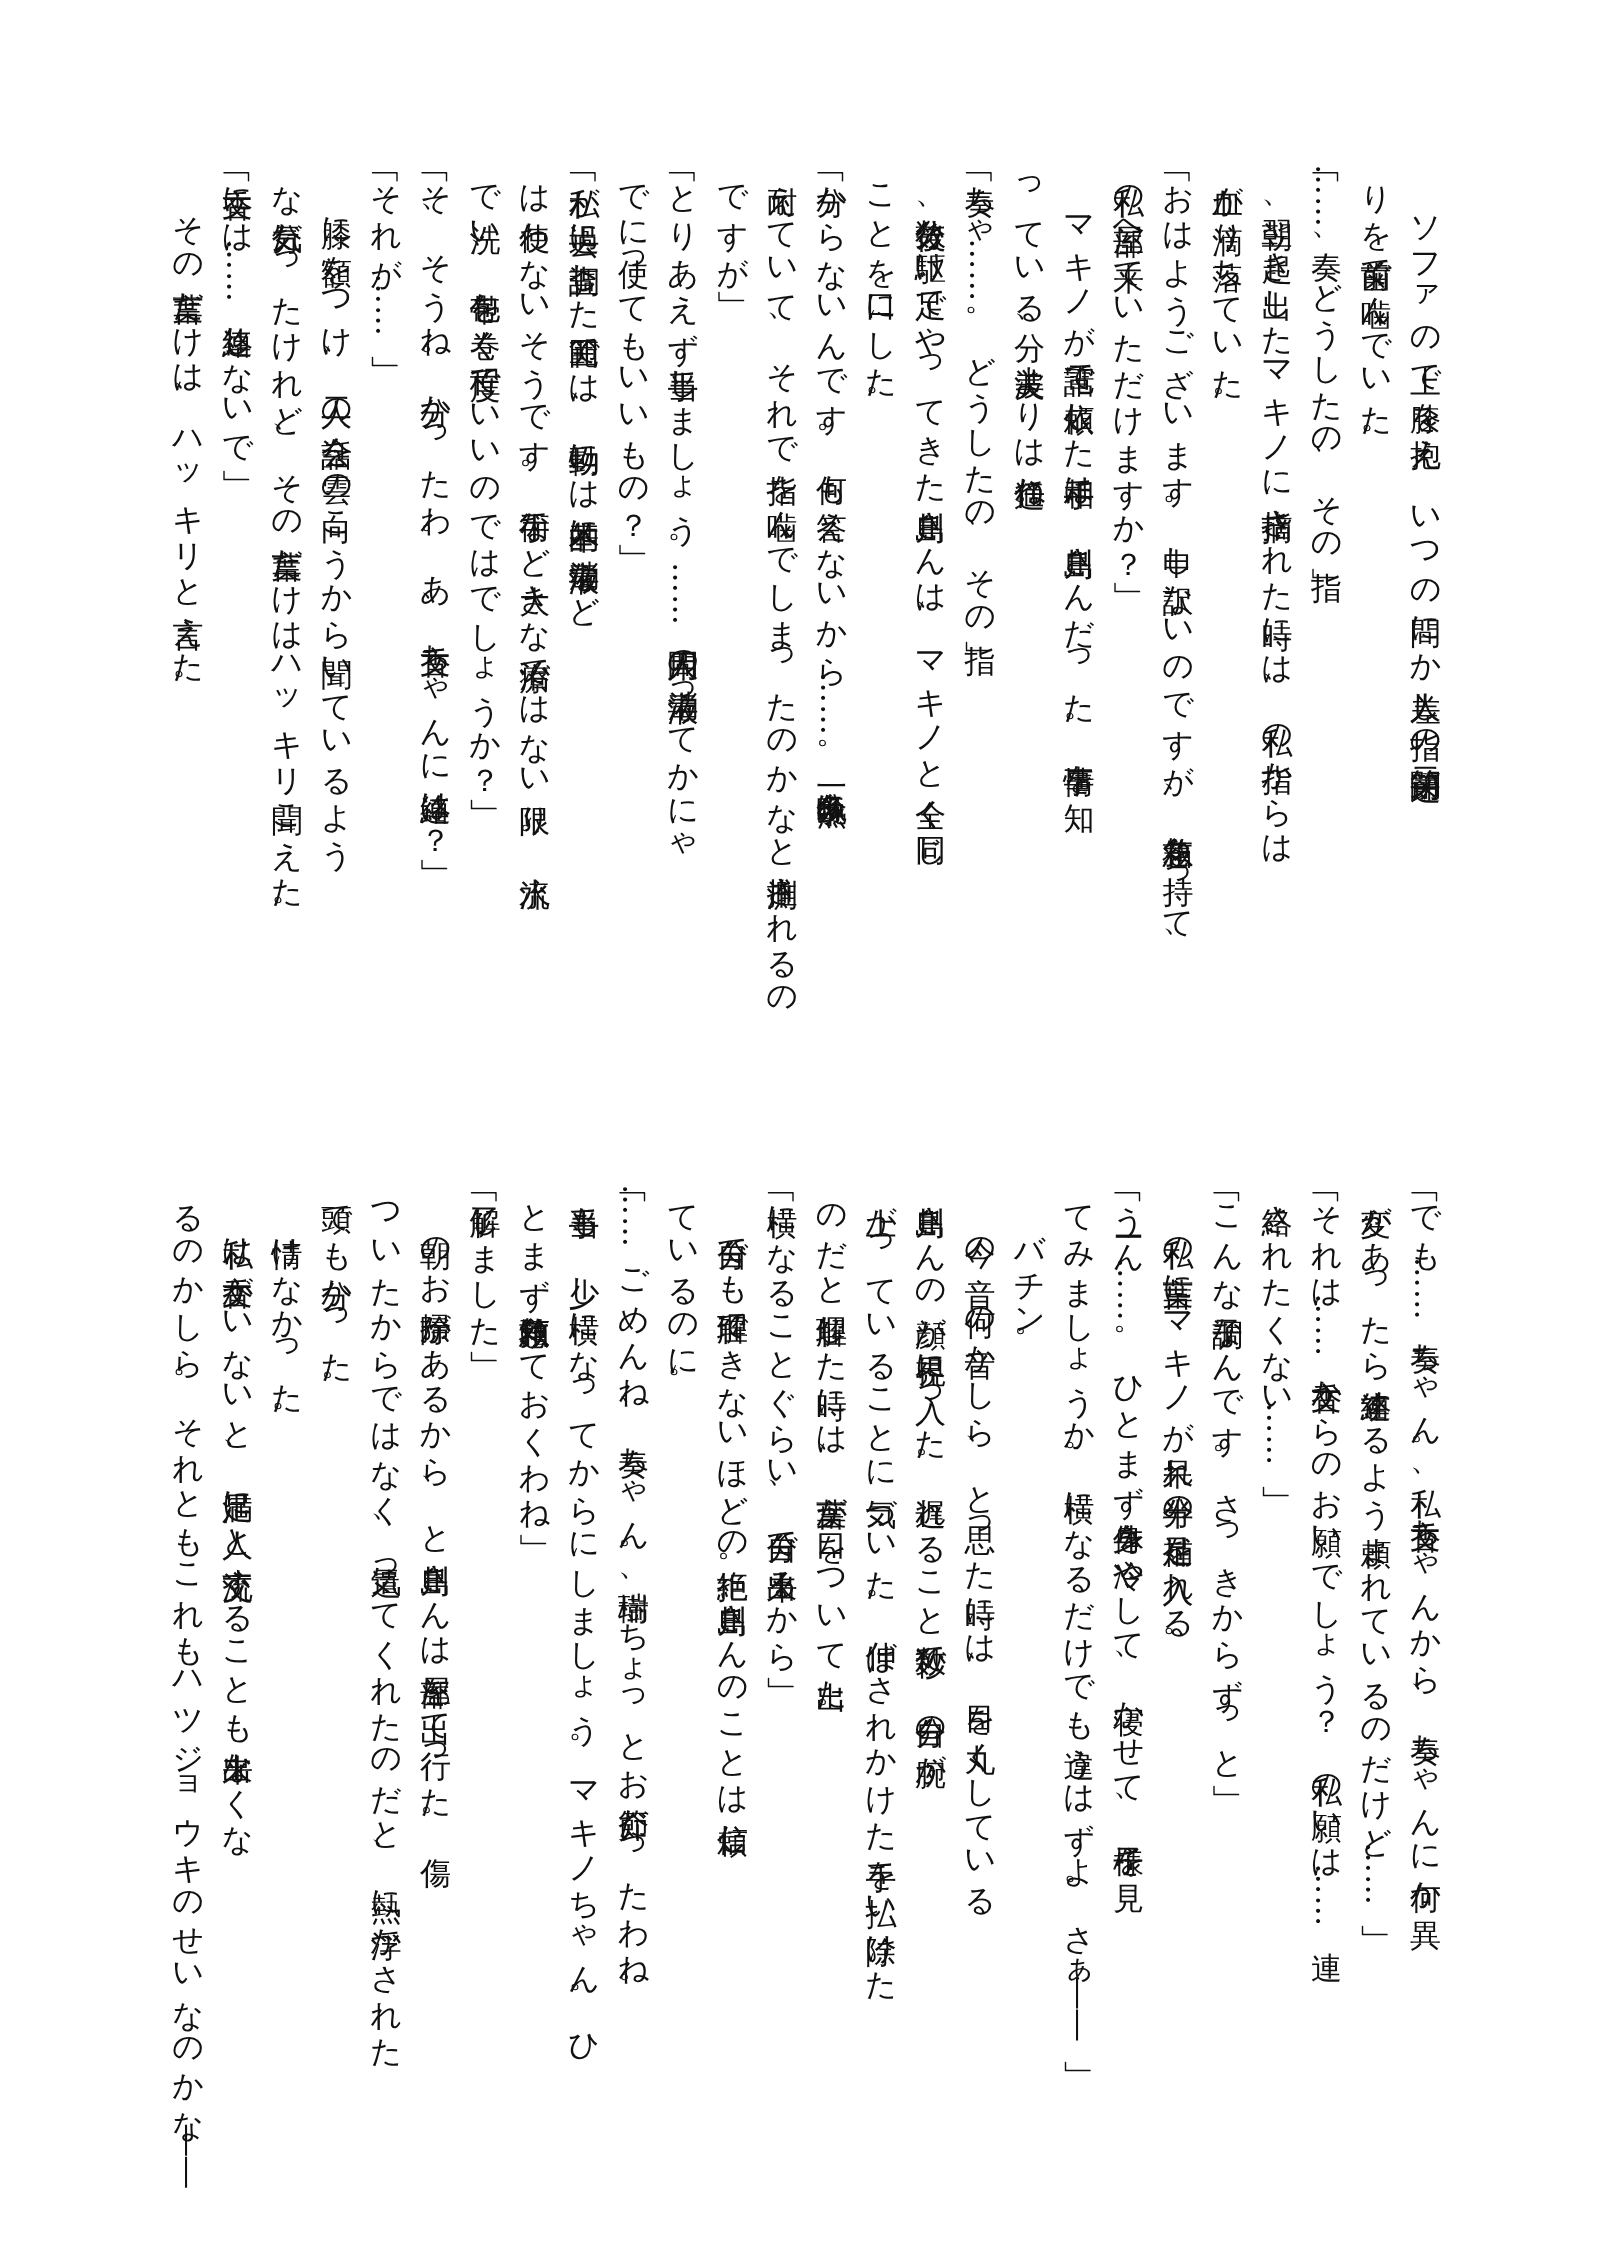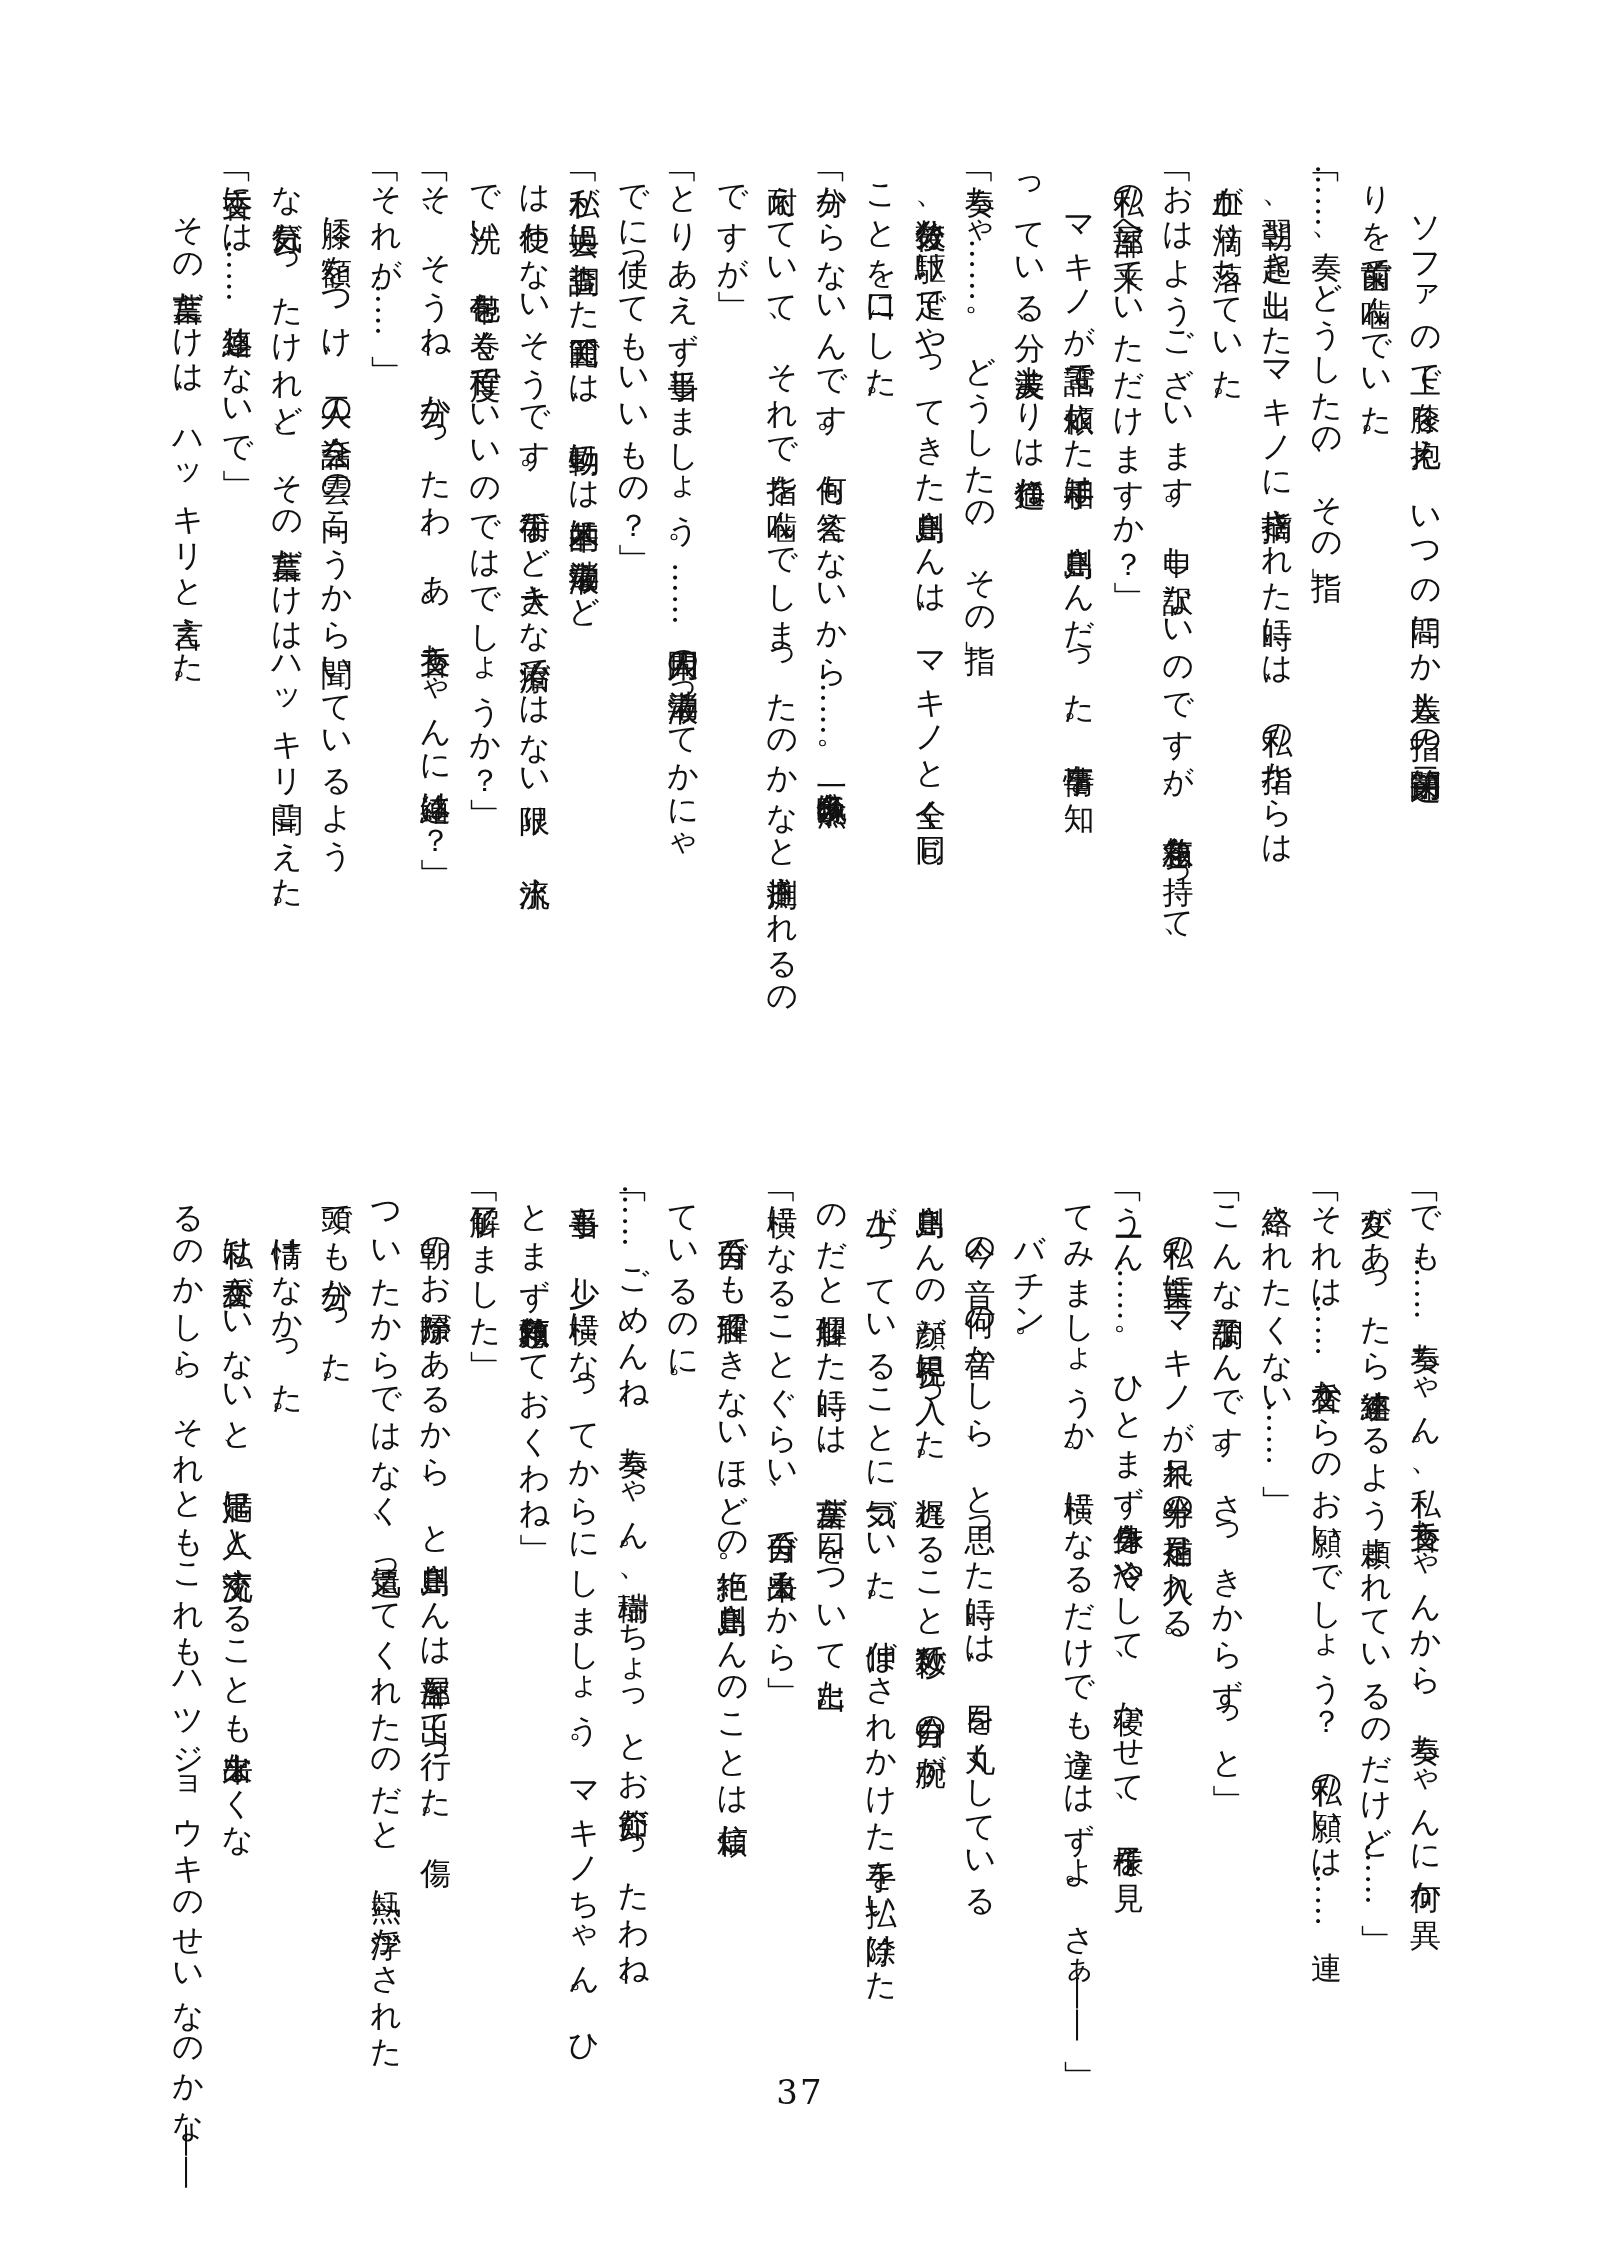--- a/index.html
+++ b/index.html
@@ -101,14 +101,13 @@
       <div class="tline">手当も、少し横になってからにしましょう。マキノちゃん。ひ</div>
       <div class="tline">とまず救急箱預けておくわね」</div>
       <div class="tline">「了解しました」</div>
       <div class="tline">　朝のお掃除があるから、と川島さんは部屋を出て行った。傷</div>
       <div class="tline">ついたからではなく、気遣ってくれたのだと、熱に浮かされた</div>
       <div class="tline">頭でも分かった。</div>
       <div class="tline">　情けなかった。</div>
       <div class="tline">　私は文香がいないと、満足に人と交流することも出来なくな</div>
       <div class="tline">るのかしら。それともこれもハツジョウキのせいなのかな――</div>
     </div>
-  <div class="page-number">37</div>
 </div>
 
 </body></html>

